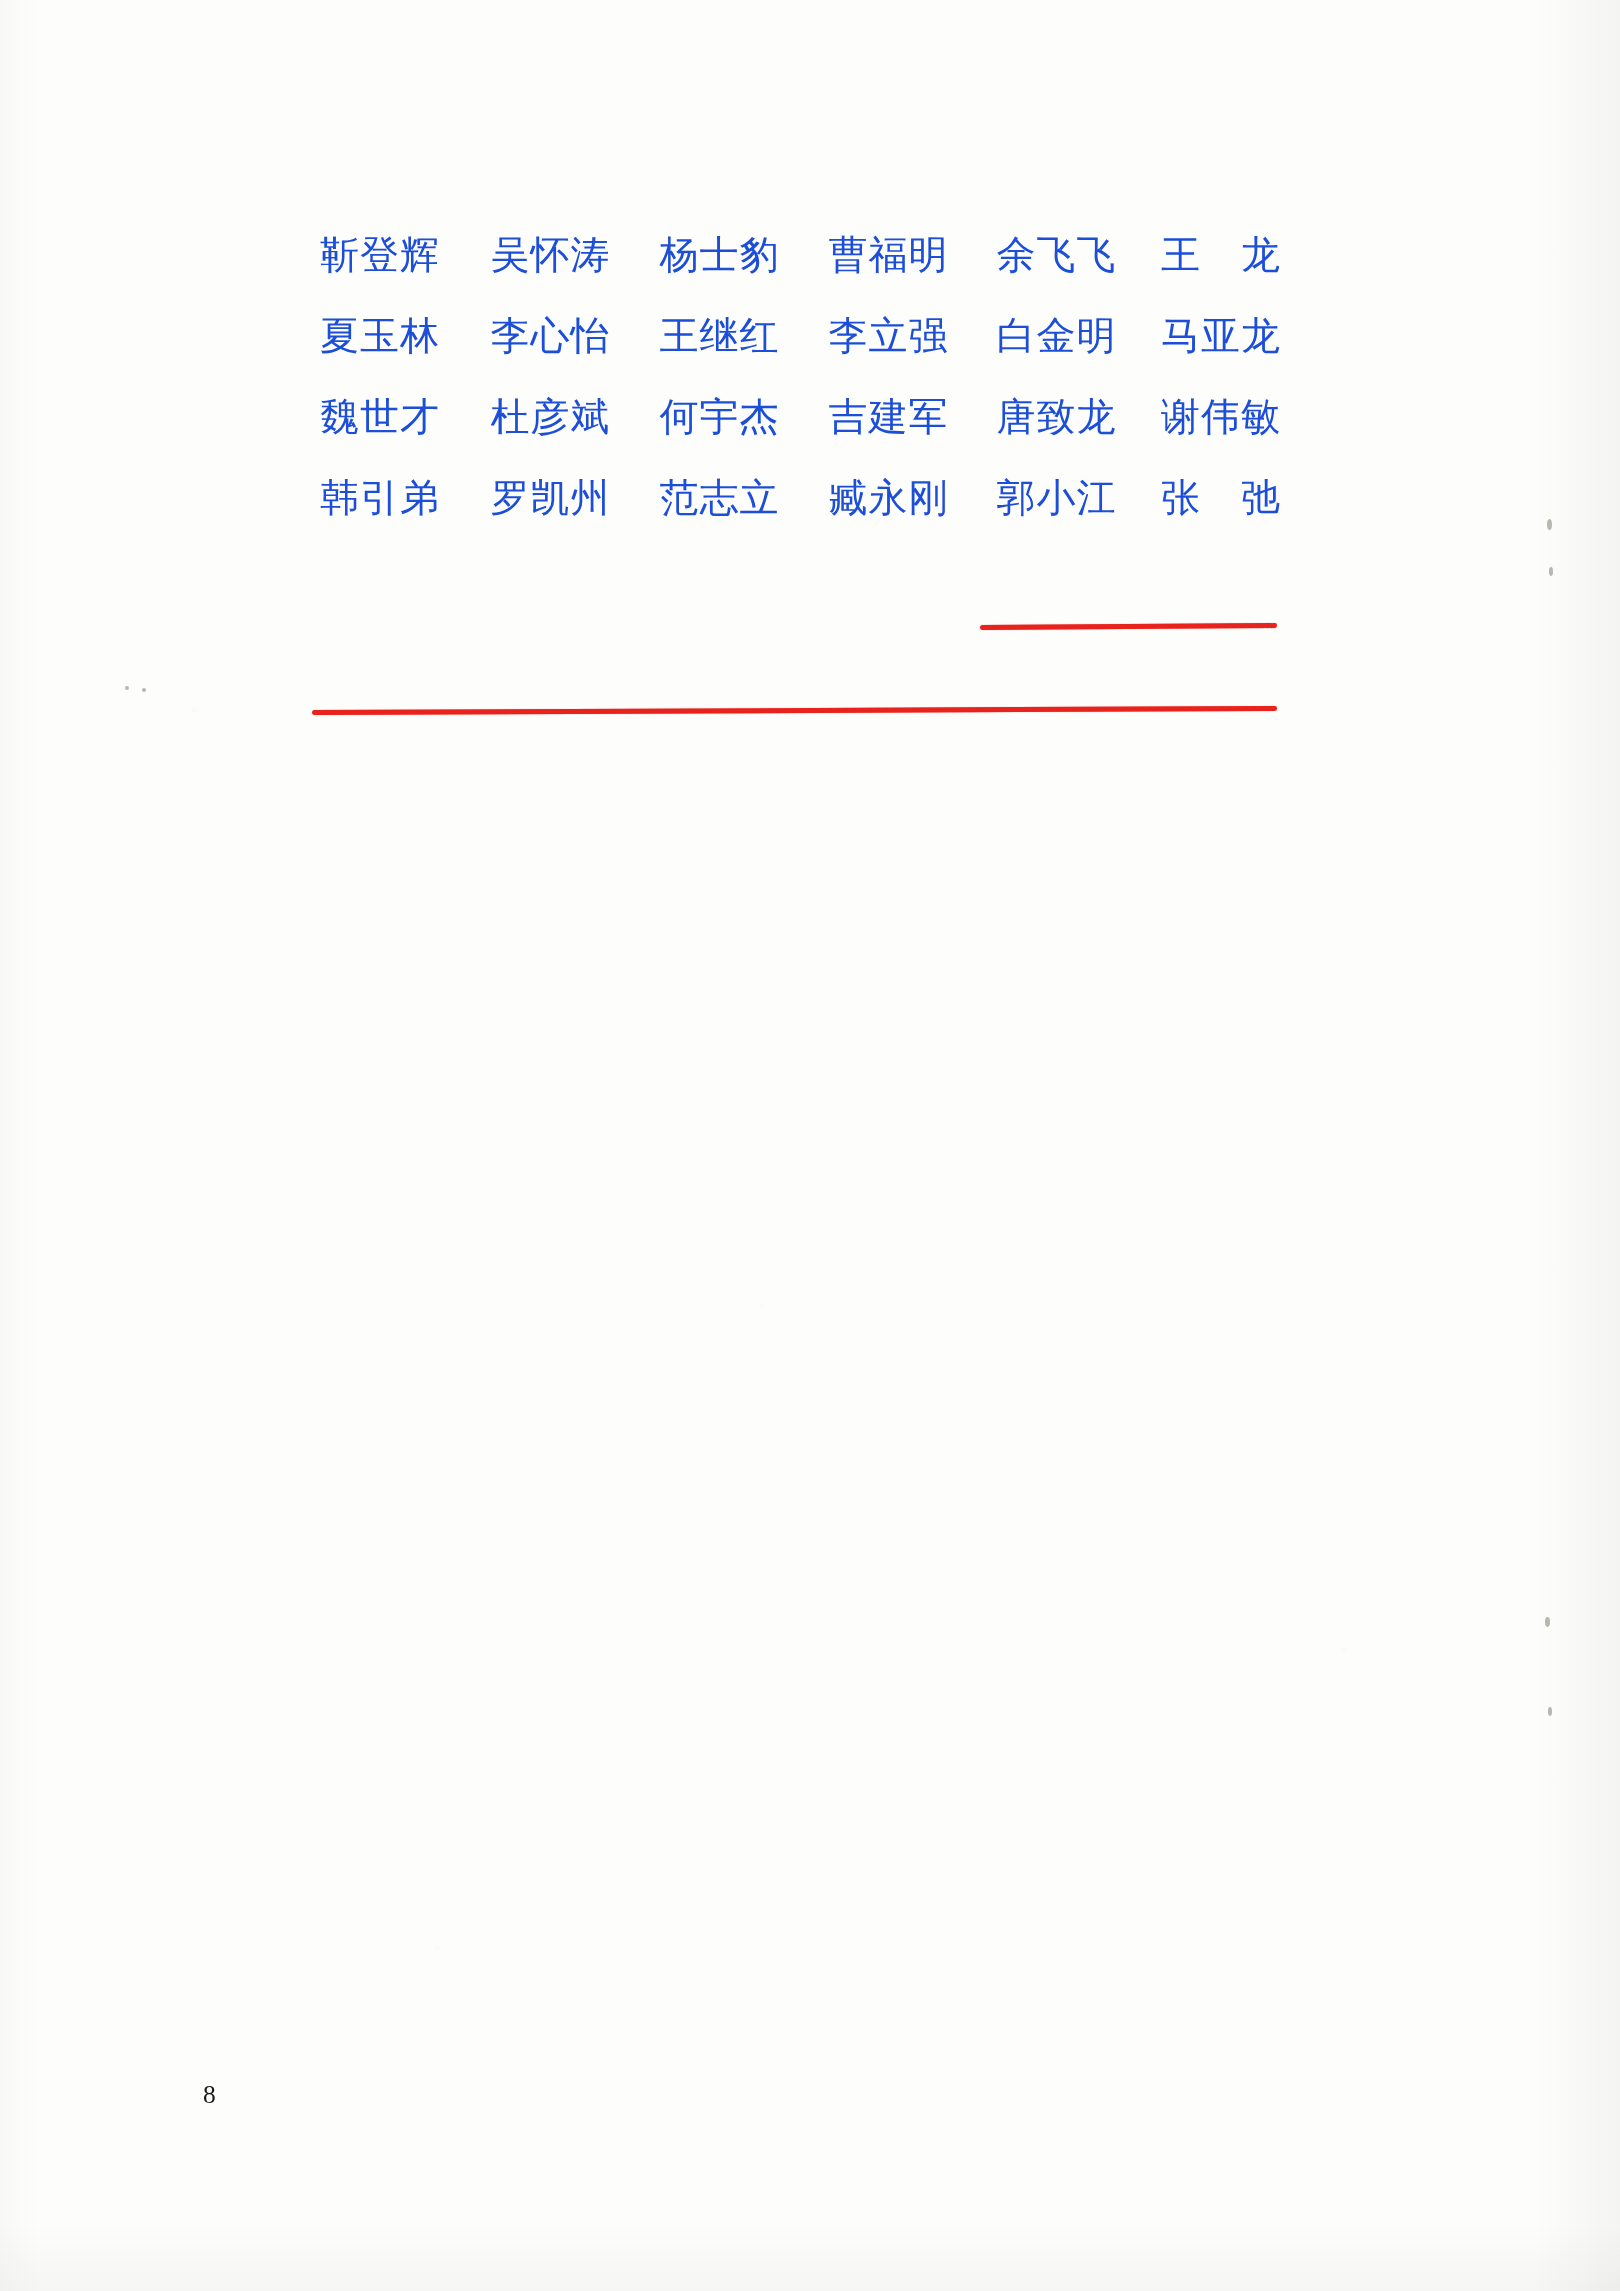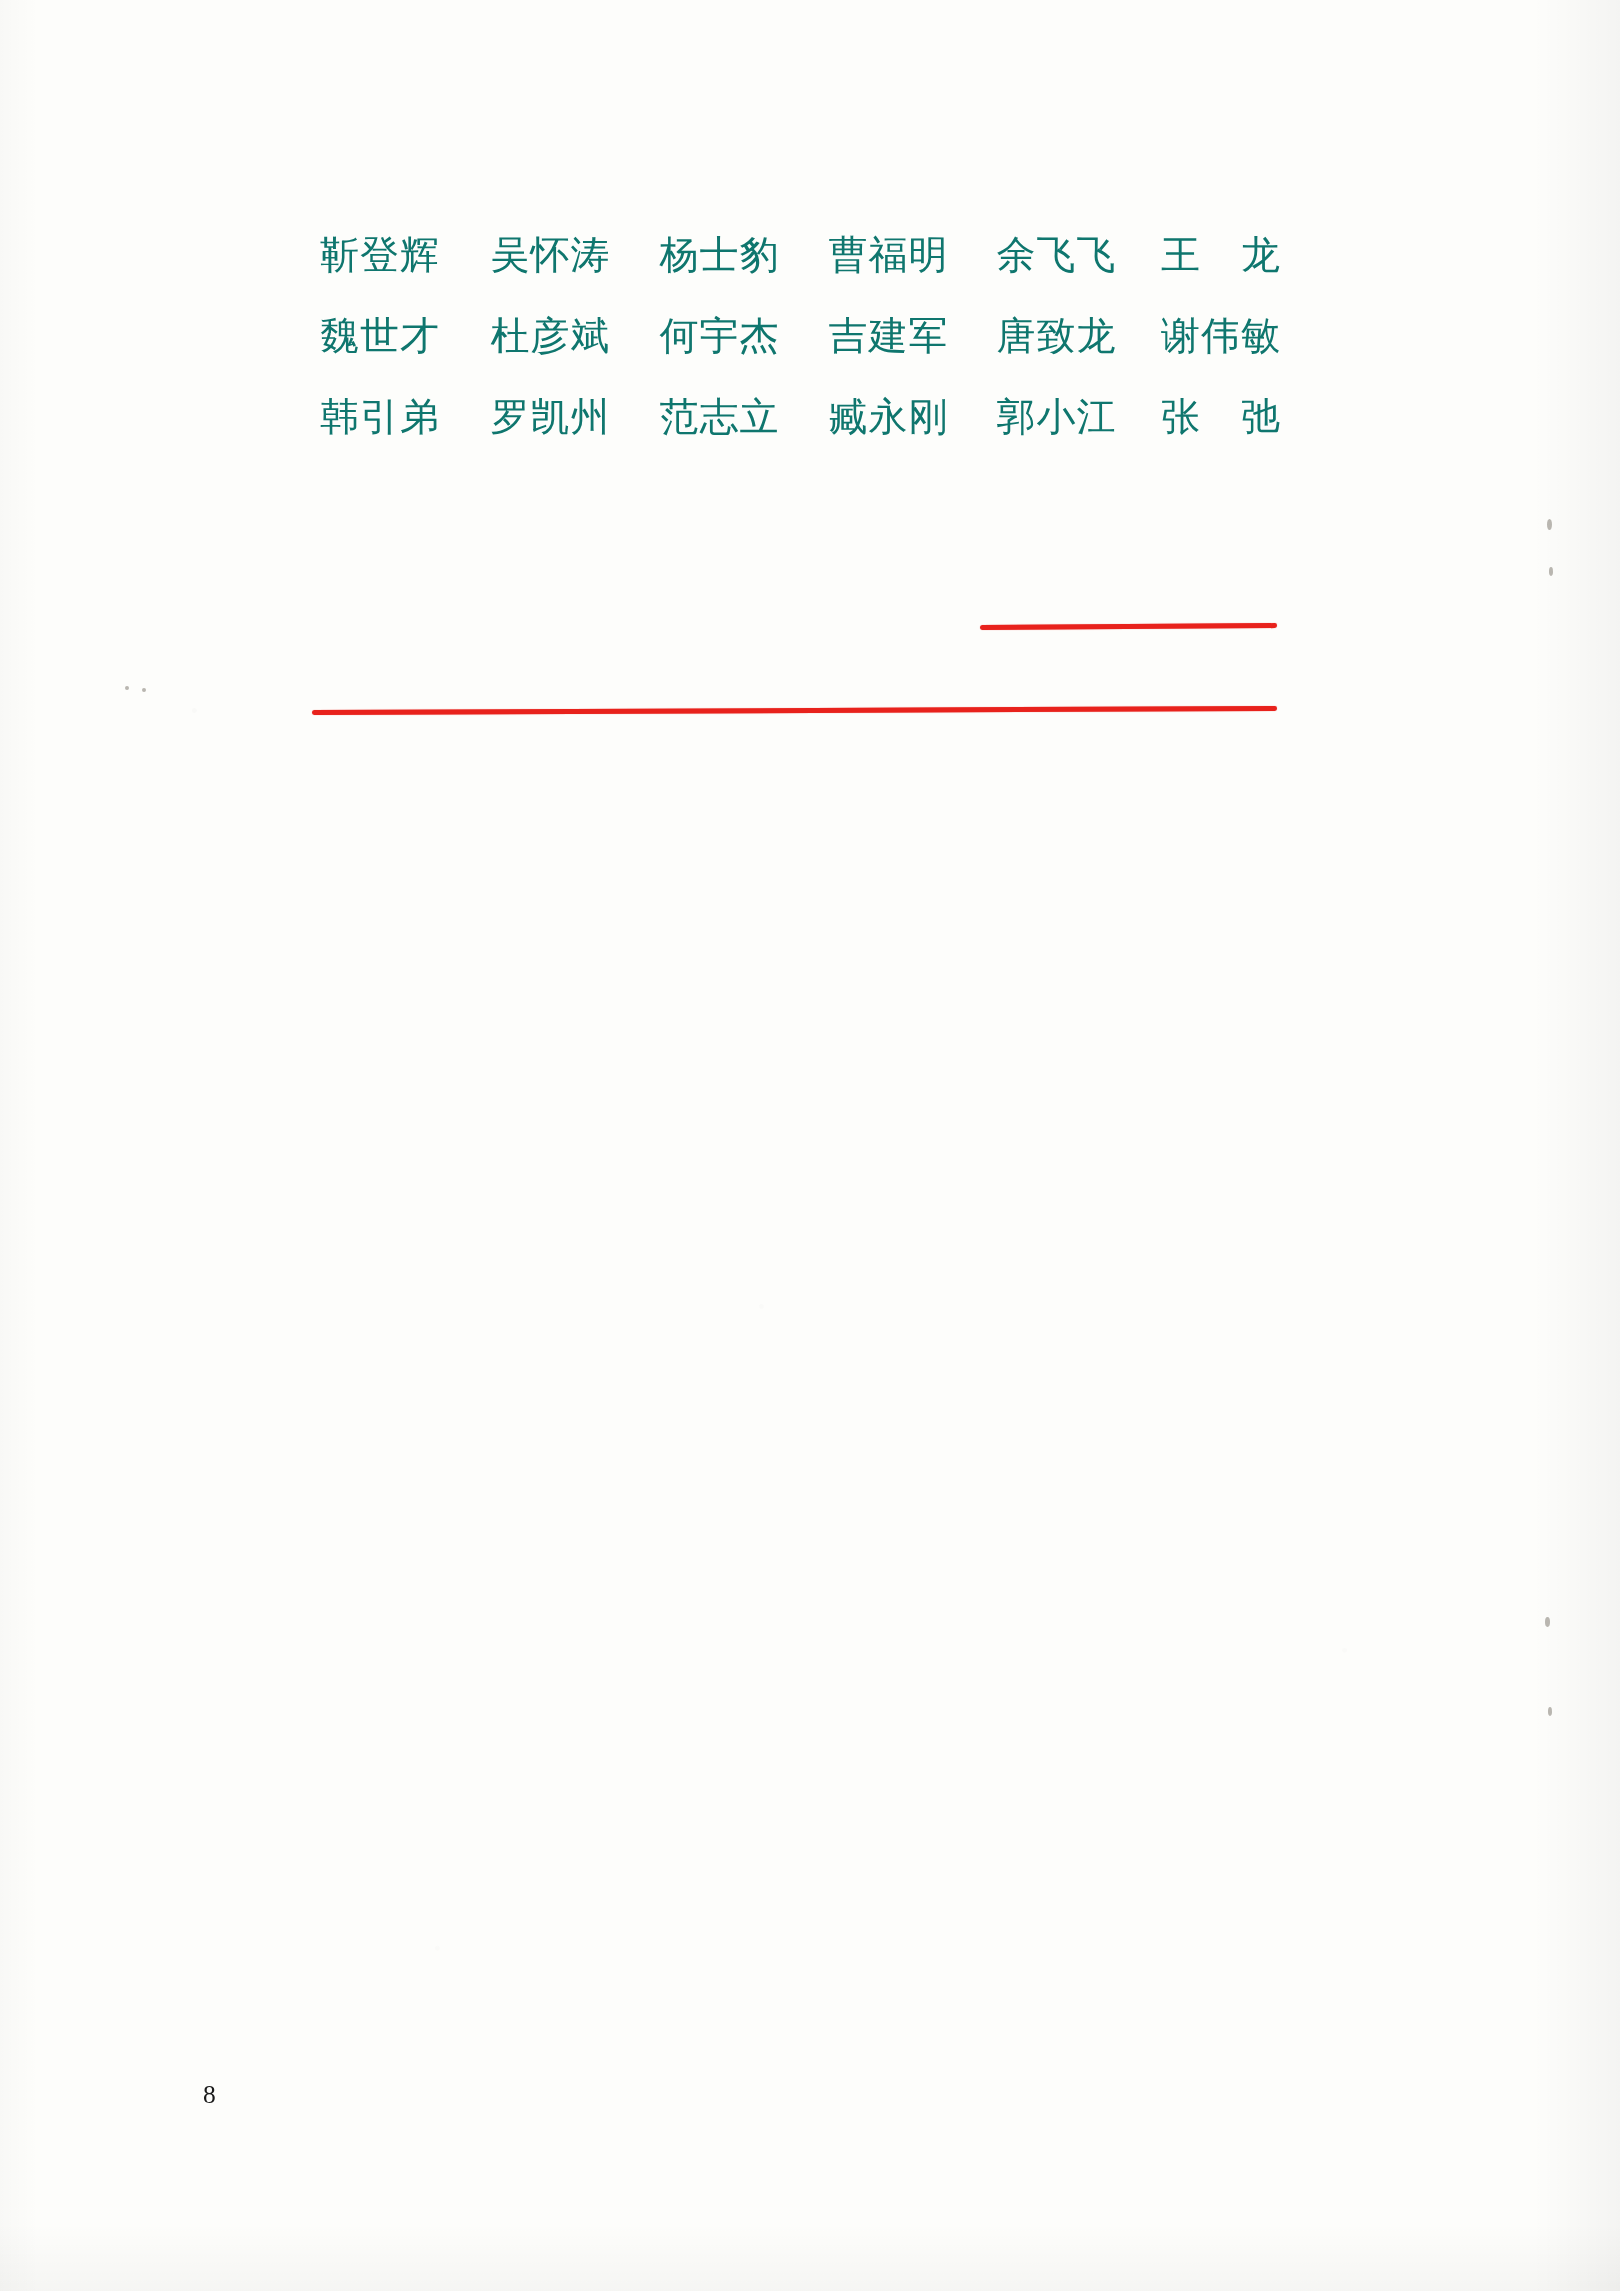--- a/index.html
+++ b/index.html
@@ -69,21 +69,21 @@
     position: absolute;
     left: 294px;
     top: 214px;
     border-collapse: collapse;
   }
   .name-table td {
     padding: 0;
     height: 81px;
     vertical-align: middle;
     font-size: 39px;
-    color: #0f766e;
+    color: #1d4ed8;
     letter-spacing: 1px;
     white-space: nowrap;
     font-family: Liberation Serif, serif;
   }
   .cell-inner {
     display: block;
     width: 100%;
     text-align: center;
   }
   
@@ -158,20 +158,40 @@
           </td>
         <td class="col4">
             <span class="cell-inner">余飞飞</span>
           </td>
         <td class="col5">
             <span class="cell-inner">王　龙</span>
           </td>
       </tr>
       <tr>
         <td class="col0">
+            <span class="cell-inner">夏玉林</span>
+          </td>
+        <td class="col1">
+            <span class="cell-inner">李心怡</span>
+          </td>
+        <td class="col2">
+            <span class="cell-inner">王继红</span>
+          </td>
+        <td class="col3">
+            <span class="cell-inner">李立强</span>
+          </td>
+        <td class="col4">
+            <span class="cell-inner">白金明</span>
+          </td>
+        <td class="col5">
+            <span class="cell-inner">马亚龙</span>
+          </td>
+      </tr>
+      <tr>
+        <td class="col0">
             <span class="cell-inner">魏世才</span>
           </td>
         <td class="col1">
             <span class="cell-inner">杜彦斌</span>
           </td>
         <td class="col2">
             <span class="cell-inner">何宇杰</span>
           </td>
         <td class="col3">
             <span class="cell-inner">吉建军</span>

